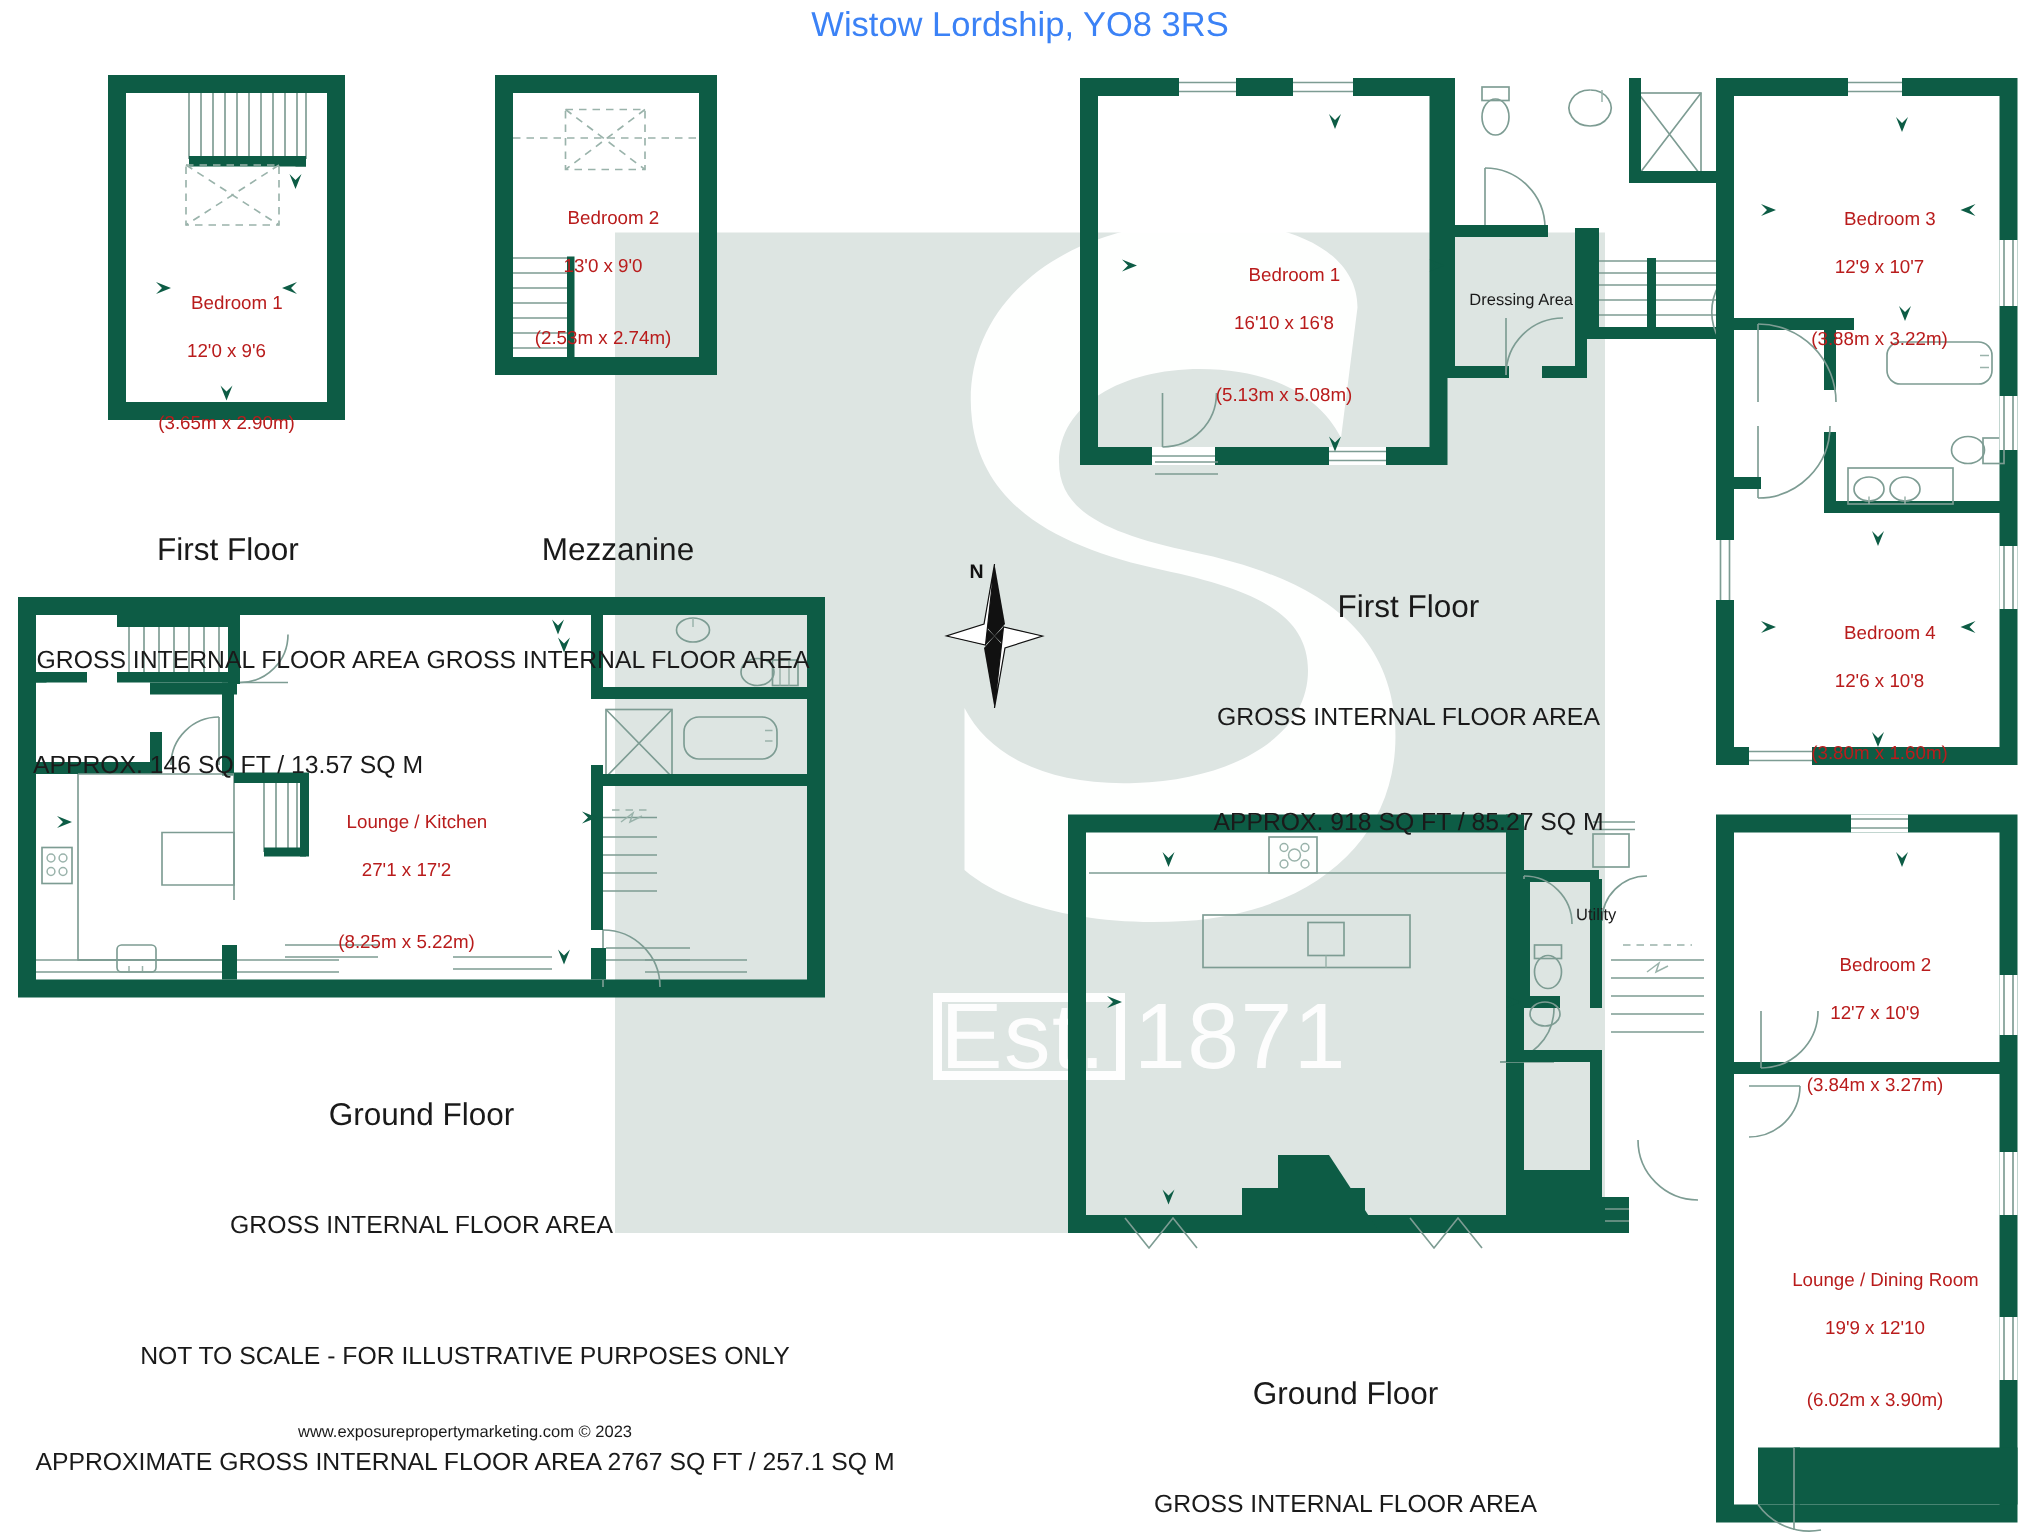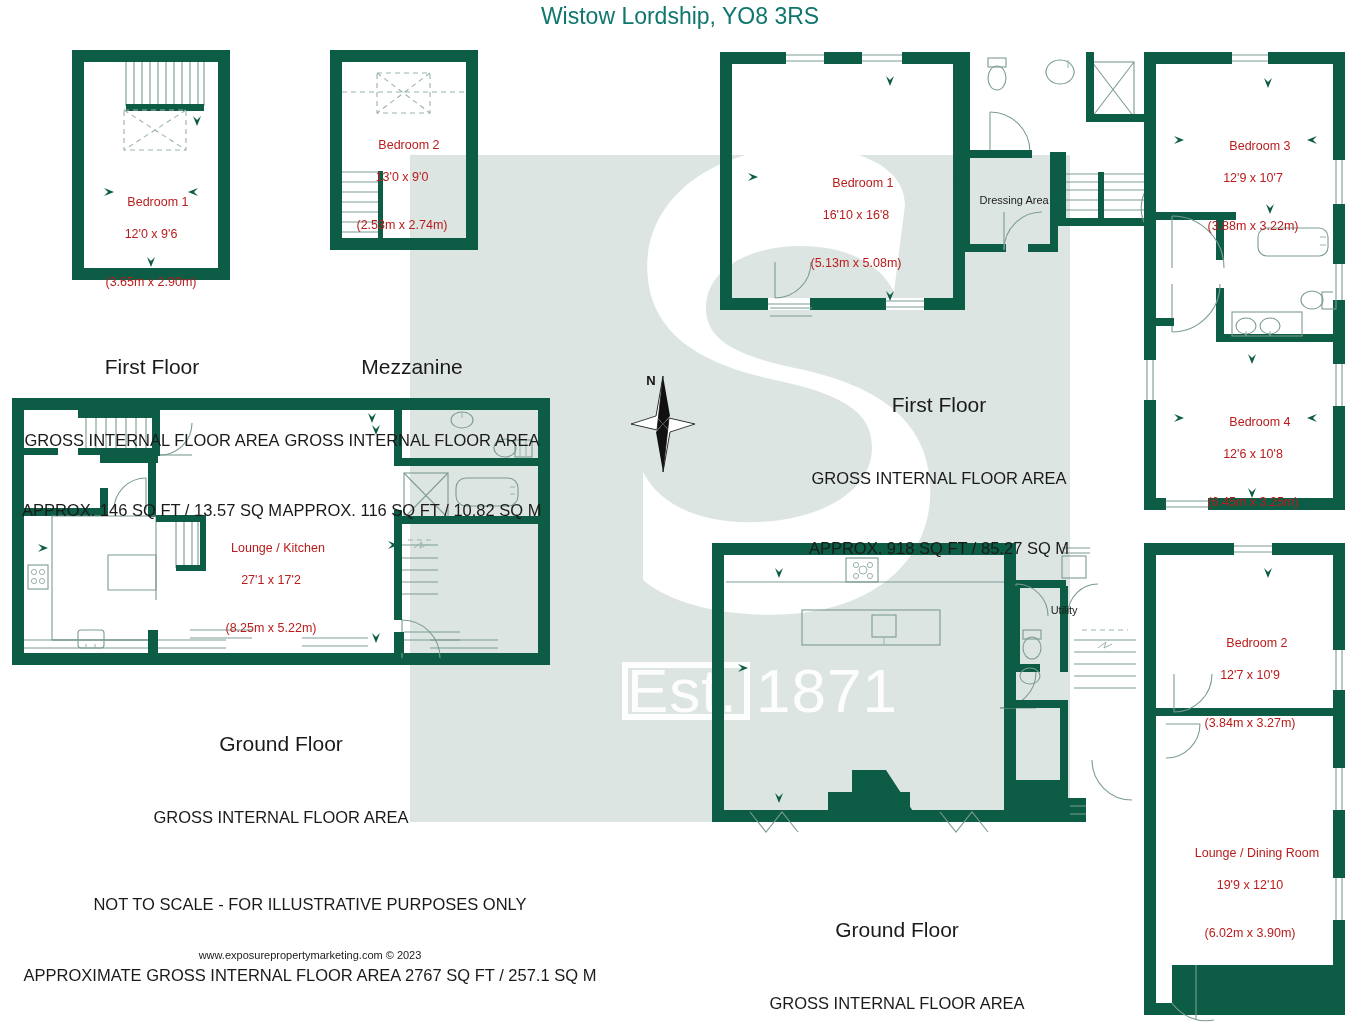--- a/index.html
+++ b/index.html
@@ -27,21 +27,21 @@
   }
   .txt {
     position: absolute;
     white-space: pre;
     text-align: center;
     line-height: 1.28;
   }
   #page-title {
     left: 0; top: 2px; width: 1360px;
     font-size: 23px;
-    color: #0f766e;
+    color: #3b82f6;
   }
   .room-label {
     font-size: 12.5px;
     color: #b91c1c;
     transform: translateX(-50%);
   }
   .room-label .l2, .room-label .l3 { display: block; }
   .floor-caption {
     font-size: 16.5px;
     color: #1a1a1a;
@@ -508,21 +508,21 @@
     <span>Dressing Area</span>
   </div>
   <div class="txt room-label" style="left:1253px; top:122px;">
     <span>Bedroom 3</span>
     <span class="l2">12'9 x 10'7</span>
     <span class="l3">(3.88m x 3.22m)</span>
   </div>
   <div class="txt room-label" style="left:1253px; top:398px;">
     <span>Bedroom 4</span>
     <span class="l2">12'6 x 10'8</span>
-    <span class="l3">(6.45m x 3.25m)</span>
+    <span class="l3">(3.80m x 1.60m)</span>
   </div>
 
   <div class="txt tiny-label" style="left:1058px; top:589px;">
     <span>Utility</span>
   </div>
   <div class="txt room-label" style="left:1250px; top:619px;">
     <span>Bedroom 2</span>
     <span class="l2">12'7 x 10'9</span>
     <span class="l3">(3.84m x 3.27m)</span>
   </div>
@@ -534,21 +534,20 @@
 
   <div class="txt floor-caption" style="left:152px; top:305px;">
     <span class="cap-title">First Floor</span>
     <span class="cap-l2">GROSS INTERNAL FLOOR AREA</span>
     <span class="cap-l3">APPROX. 146 SQ FT / 13.57 SQ M</span>
   </div>
 
   <div class="txt floor-caption" style="left:412px; top:305px;">
     <span class="cap-title">Mezzanine</span>
     <span class="cap-l2">GROSS INTERNAL FLOOR AREA</span>
-    <span class="cap-l3">APPROX. 116 SQ FT / 10.82 SQ M</span>
   </div>
 
   <div class="txt floor-caption" style="left:281px; top:682px;">
     <span class="cap-title">Ground Floor</span>
     <span class="cap-l2">GROSS INTERNAL FLOOR AREA</span>
   </div>
 
   <div class="txt floor-caption" style="left:939px; top:343px;">
     <span class="cap-title">First Floor</span>
     <span class="cap-l2">GROSS INTERNAL FLOOR AREA</span>

